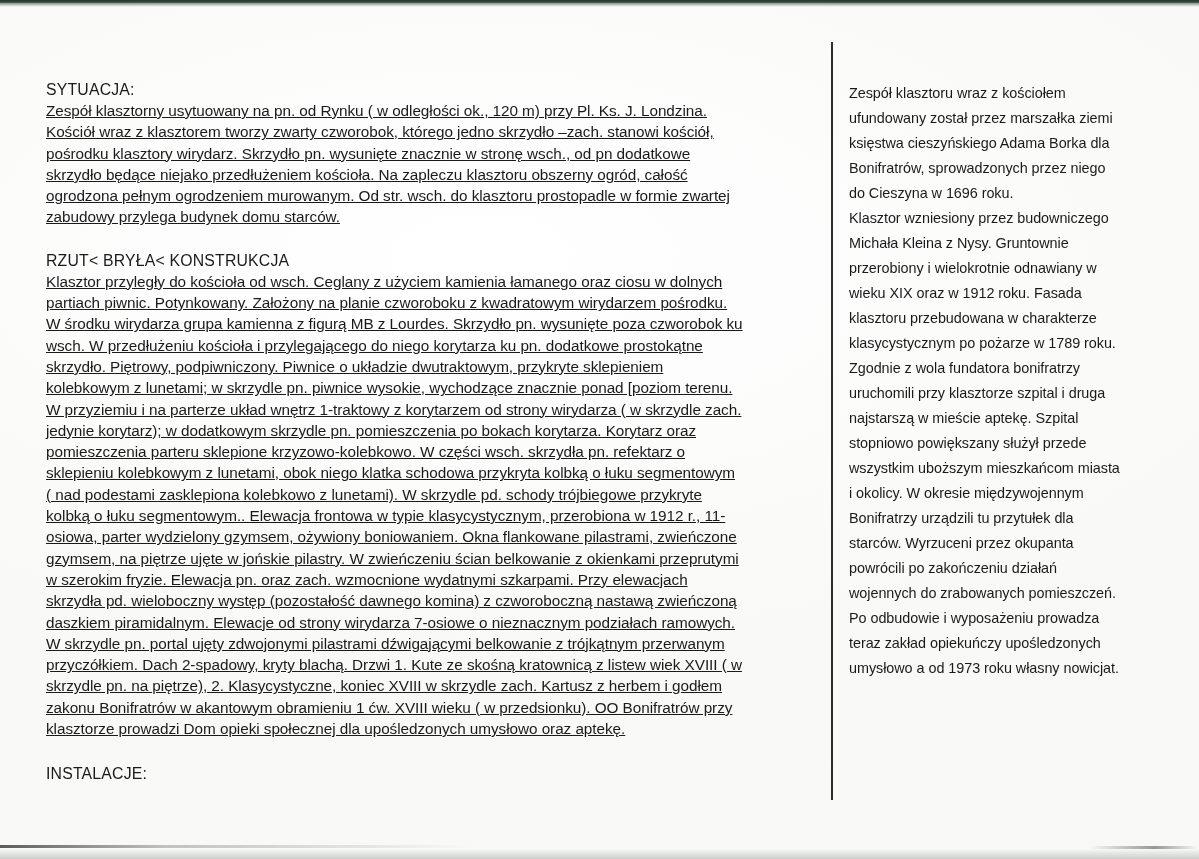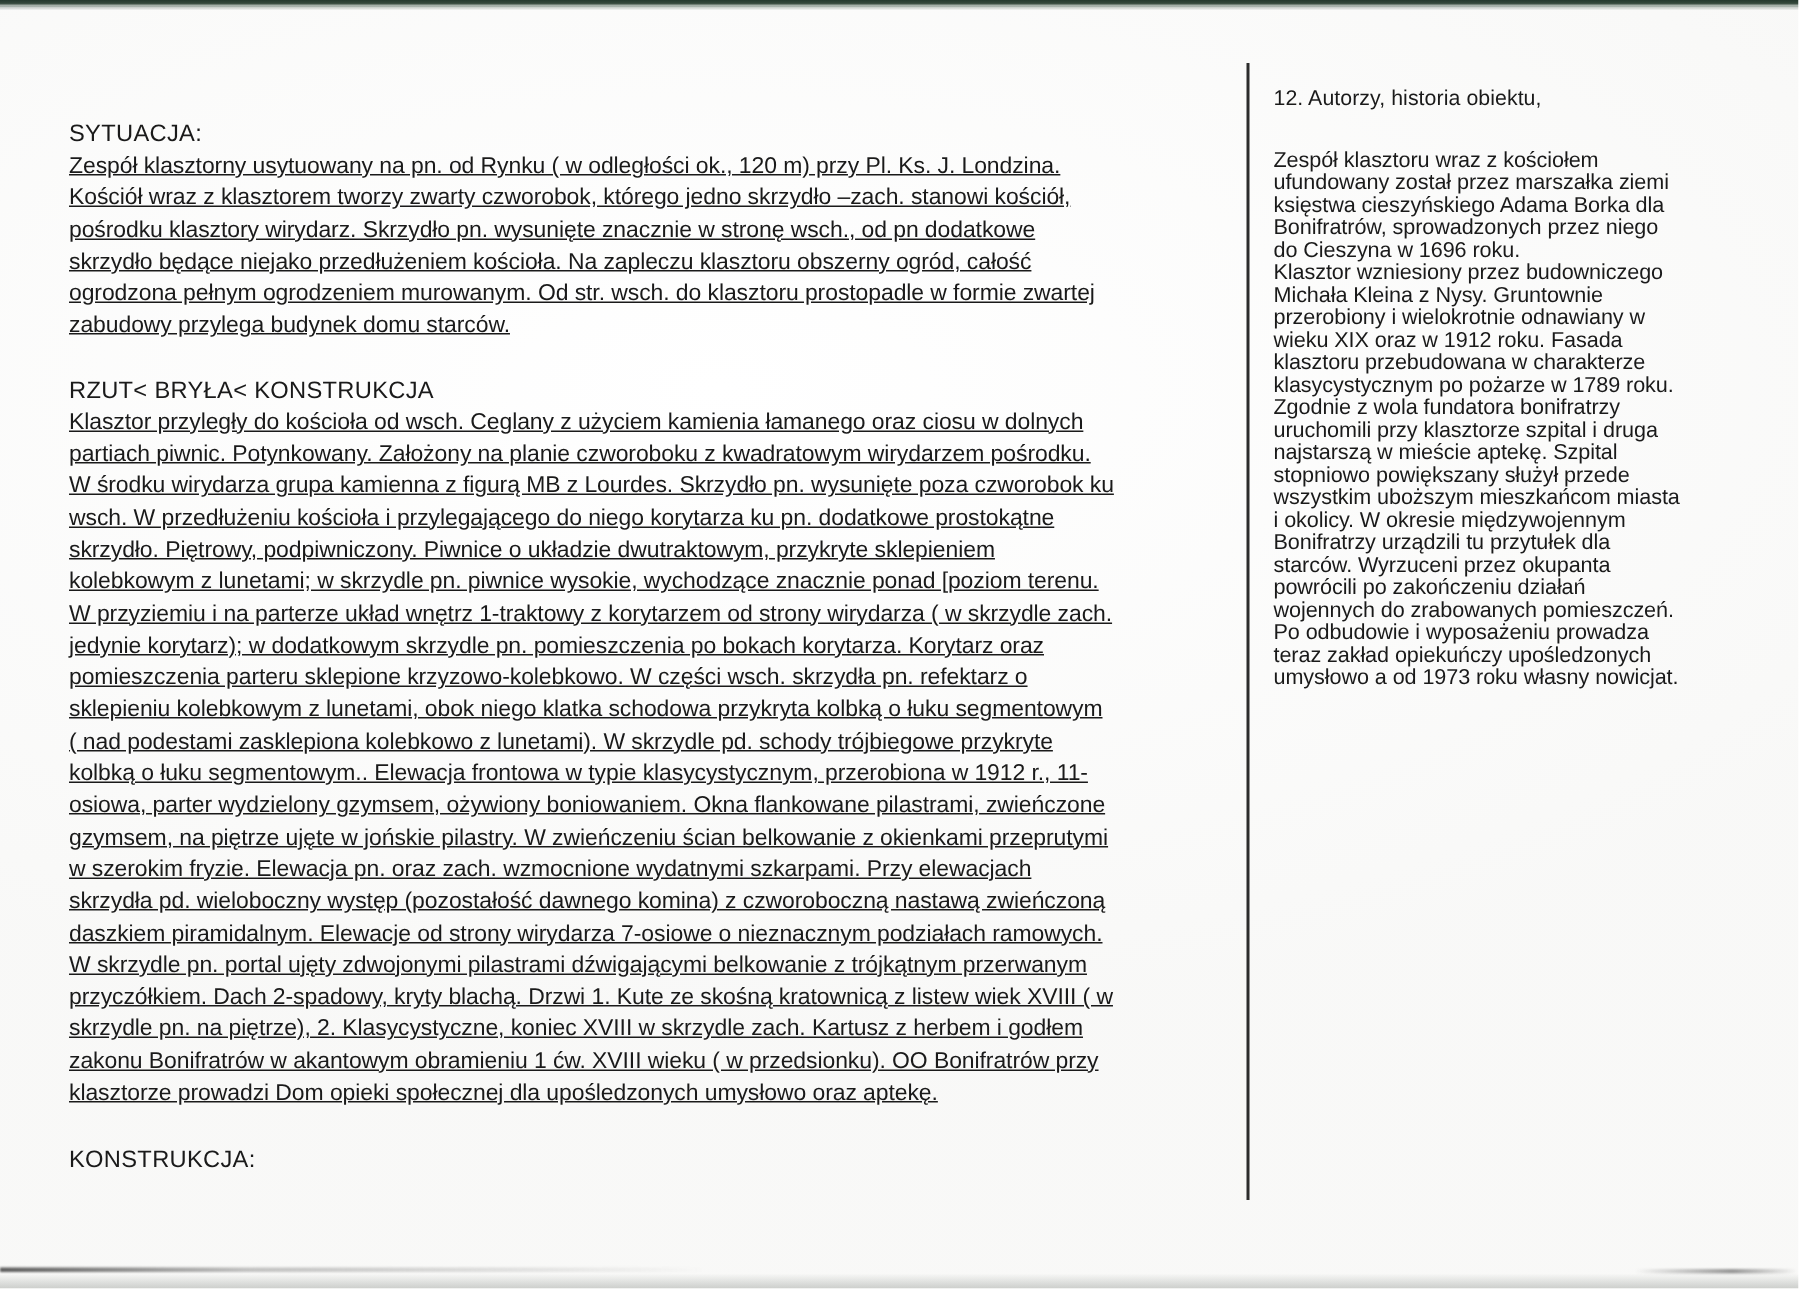--- a/index.html
+++ b/index.html
@@ -120,21 +120,21 @@
     top: 57px;
     width: 330px;
   }
   .col-right .field-label {
     font-size: 14.2px;
     line-height: 19px;
     letter-spacing: .05px;
   }
   .col-right .body-text {
     font-size: 14.4px;
-    line-height: 15px;
+    line-height: 25px;
     letter-spacing: -.05px;
     white-space: pre-line;
   }
   .gap-r { height: 24px; }
 </style>
 </head>
 <body>
 
 <div class="page">
 
@@ -181,26 +181,25 @@
 skrzydła pd. wieloboczny występ (pozostałość dawnego komina) z czworoboczną nastawą zwieńczoną
 daszkiem piramidalnym. Elewacje od strony wirydarza 7-osiowe o nieznacznym podziałach ramowych.
 W skrzydle pn. portal ujęty zdwojonymi pilastrami dźwigającymi belkowanie z trójkątnym przerwanym
 przyczółkiem. Dach 2-spadowy, kryty blachą. Drzwi 1. Kute ze skośną kratownicą z listew wiek XVIII ( w
 skrzydle pn. na piętrze), 2. Klasycystyczne, koniec XVIII w skrzydle zach. Kartusz z herbem i godłem
 zakonu Bonifratrów w akantowym obramieniu 1 ćw. XVIII wieku ( w przedsionku). OO Bonifratrów przy
 klasztorze prowadzi Dom opieki społecznej dla upośledzonych umysłowo oraz aptekę.</div>
 
     <div class="gap-3"></div>
 
-    <div class="section-head">KONSTRUKCJA:</div>
+    <div class="section-head">INSTALACJE:</div>
   </div>
 
   <div class="col-right">
 
-    <div class="field-label">12. Autorzy, historia obiektu,</div>
 
     <div class="gap-r"></div>
 
     <div class="body-text">Zespół klasztoru wraz z kościołem
 ufundowany został przez marszałka ziemi
 księstwa cieszyńskiego Adama Borka dla
 Bonifratrów, sprowadzonych przez niego
 do Cieszyna w 1696 roku.
 Klasztor wzniesiony przez budowniczego
 Michała Kleina z Nysy. Gruntownie

